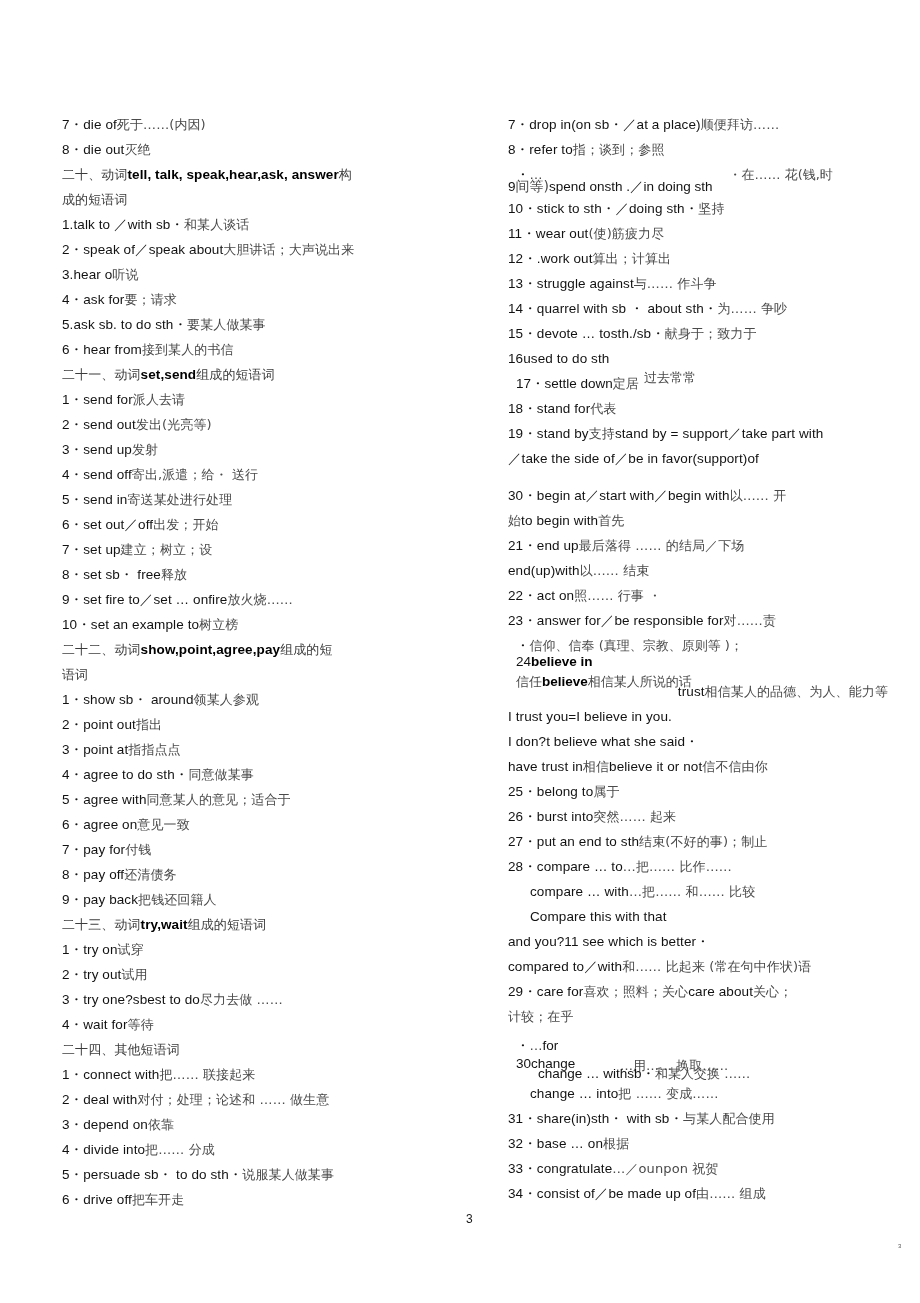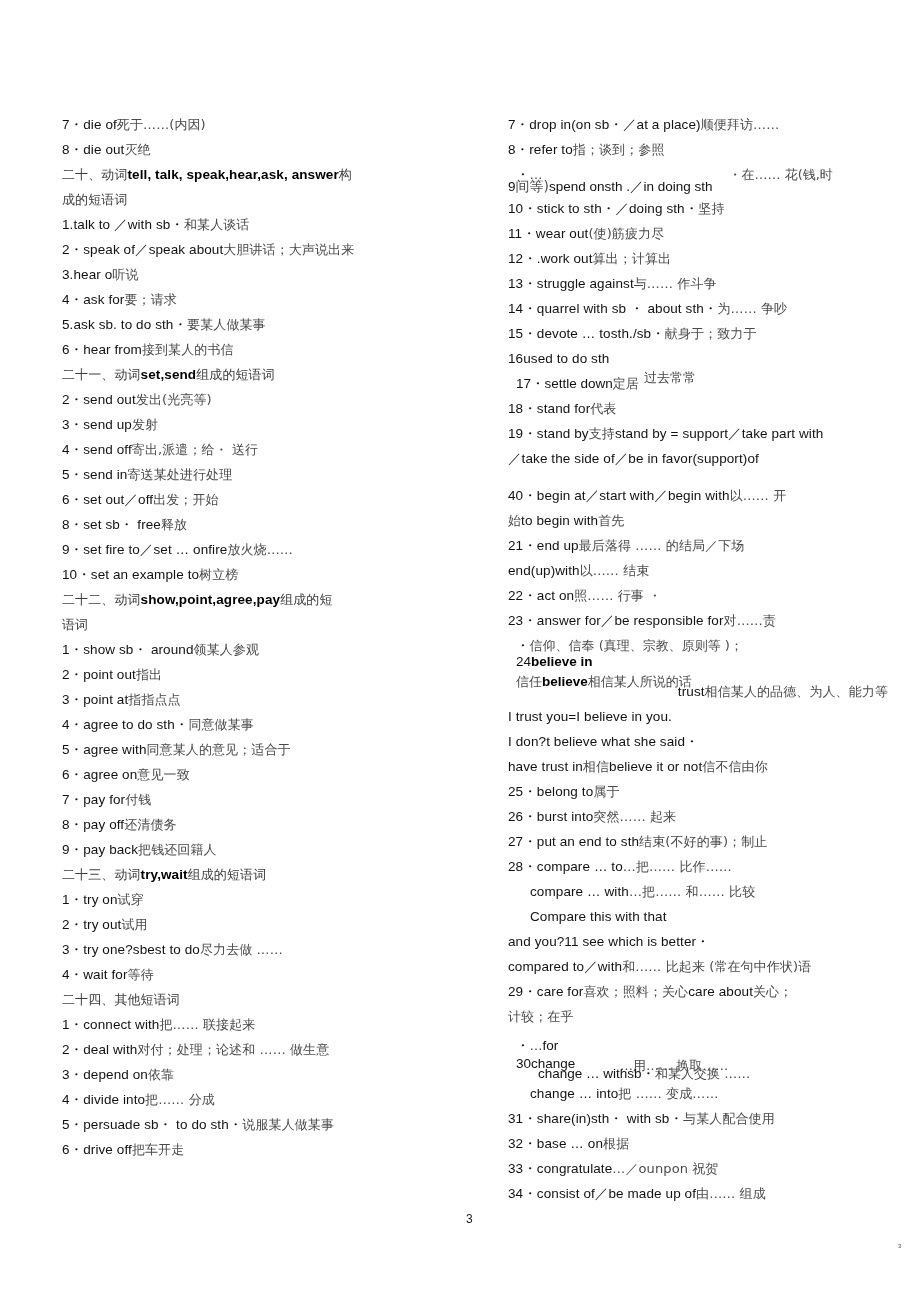--- a/index.html
+++ b/index.html
@@ -135,33 +135,39 @@
     </div>
     <div class="line">
       <span class="en">6・</span><span class="sp6"></span><span class="en">hear from</span><span class="sp6"></span><span class="cn">接到某人的书信</span>
     </div>
 
     <div class="line heading">
       <span class="cn">二十一、动词</span><span class="sp14"></span><span class="en b">set,send</span><span class="sp6"></span><span class="cn">组成的短语词</span>
     </div>
 
     <div class="line">
+      <span class="en">1・</span><span class="sp6"></span><span class="en">send for</span><span class="sp6"></span><span class="cn">派人去请</span>
+    </div>
+    <div class="line">
       <span class="en">2・</span><span class="sp6"></span><span class="en">send out</span><span class="sp6"></span><span class="cn">发出(光亮等)</span>
     </div>
     <div class="line">
       <span class="en">3・</span><span class="sp6"></span><span class="en">send up</span><span class="sp6"></span><span class="cn">发射</span>
     </div>
     <div class="line">
       <span class="en">4・</span><span class="sp6"></span><span class="en">send off</span><span class="sp6"></span><span class="cn">寄出,派遣；给・ 送行</span>
     </div>
     <div class="line">
       <span class="en">5・</span><span class="sp6"></span><span class="en">send in</span><span class="sp6"></span><span class="cn">寄送某处进行处理</span>
     </div>
     <div class="line">
       <span class="en">6・</span><span class="sp6"></span><span class="en">set out／off</span><span class="sp6"></span><span class="cn">出发；开始</span>
+    </div>
+    <div class="line">
+      <span class="en">7・</span><span class="sp6"></span><span class="en">set up</span><span class="sp6"></span><span class="cn">建立；树立；设</span>
     </div>
     <div class="line">
       <span class="en">8・</span><span class="sp6"></span><span class="en">set sb・ free</span><span class="sp6"></span><span class="cn">释放</span>
     </div>
     <div class="line">
       <span class="en">9・</span><span class="sp6"></span><span class="en">set fire to／set … onfire</span><span class="sp6"></span><span class="cn">放火烧……</span>
     </div>
     <div class="line">
       <span class="en">10・</span><span class="sp6"></span><span class="en">set an example to</span><span class="sp6"></span><span class="cn">树立榜</span>
     </div>
@@ -299,21 +305,21 @@
     <div class="line">
       <span class="en">19・</span><span class="sp6"></span><span class="en">stand by</span><span class="sp6"></span><span class="cn">支持</span><span class="sp10"></span><span class="en">stand by = support／take part with</span>
     </div>
     <div class="line">
       <span class="en">／take the side of／be in favor(support)of</span>
     </div>
 
     <div class="gap"></div>
 
     <div class="line">
-      <span class="en">40・</span><span class="sp6"></span><span class="en">begin at／start with／begin with</span><span class="sp6"></span><span class="cn">以…… 开</span>
+      <span class="en">30・</span><span class="sp6"></span><span class="en">begin at／start with／begin with</span><span class="sp6"></span><span class="cn">以…… 开</span>
     </div>
     <div class="line">
       <span class="cn">始</span><span class="sp40"></span><span class="en">to begin with</span><span class="sp6"></span><span class="cn">首先</span>
     </div>
 
     <div class="line">
       <span class="en">21・</span><span class="sp6"></span><span class="en">end up</span><span class="sp6"></span><span class="cn">最后落得 …… 的结局／下场</span>
     </div>
     <div class="line">
       <span class="en">end(up)with</span><span class="sp6"></span><span class="cn">以…… 结束</span>

